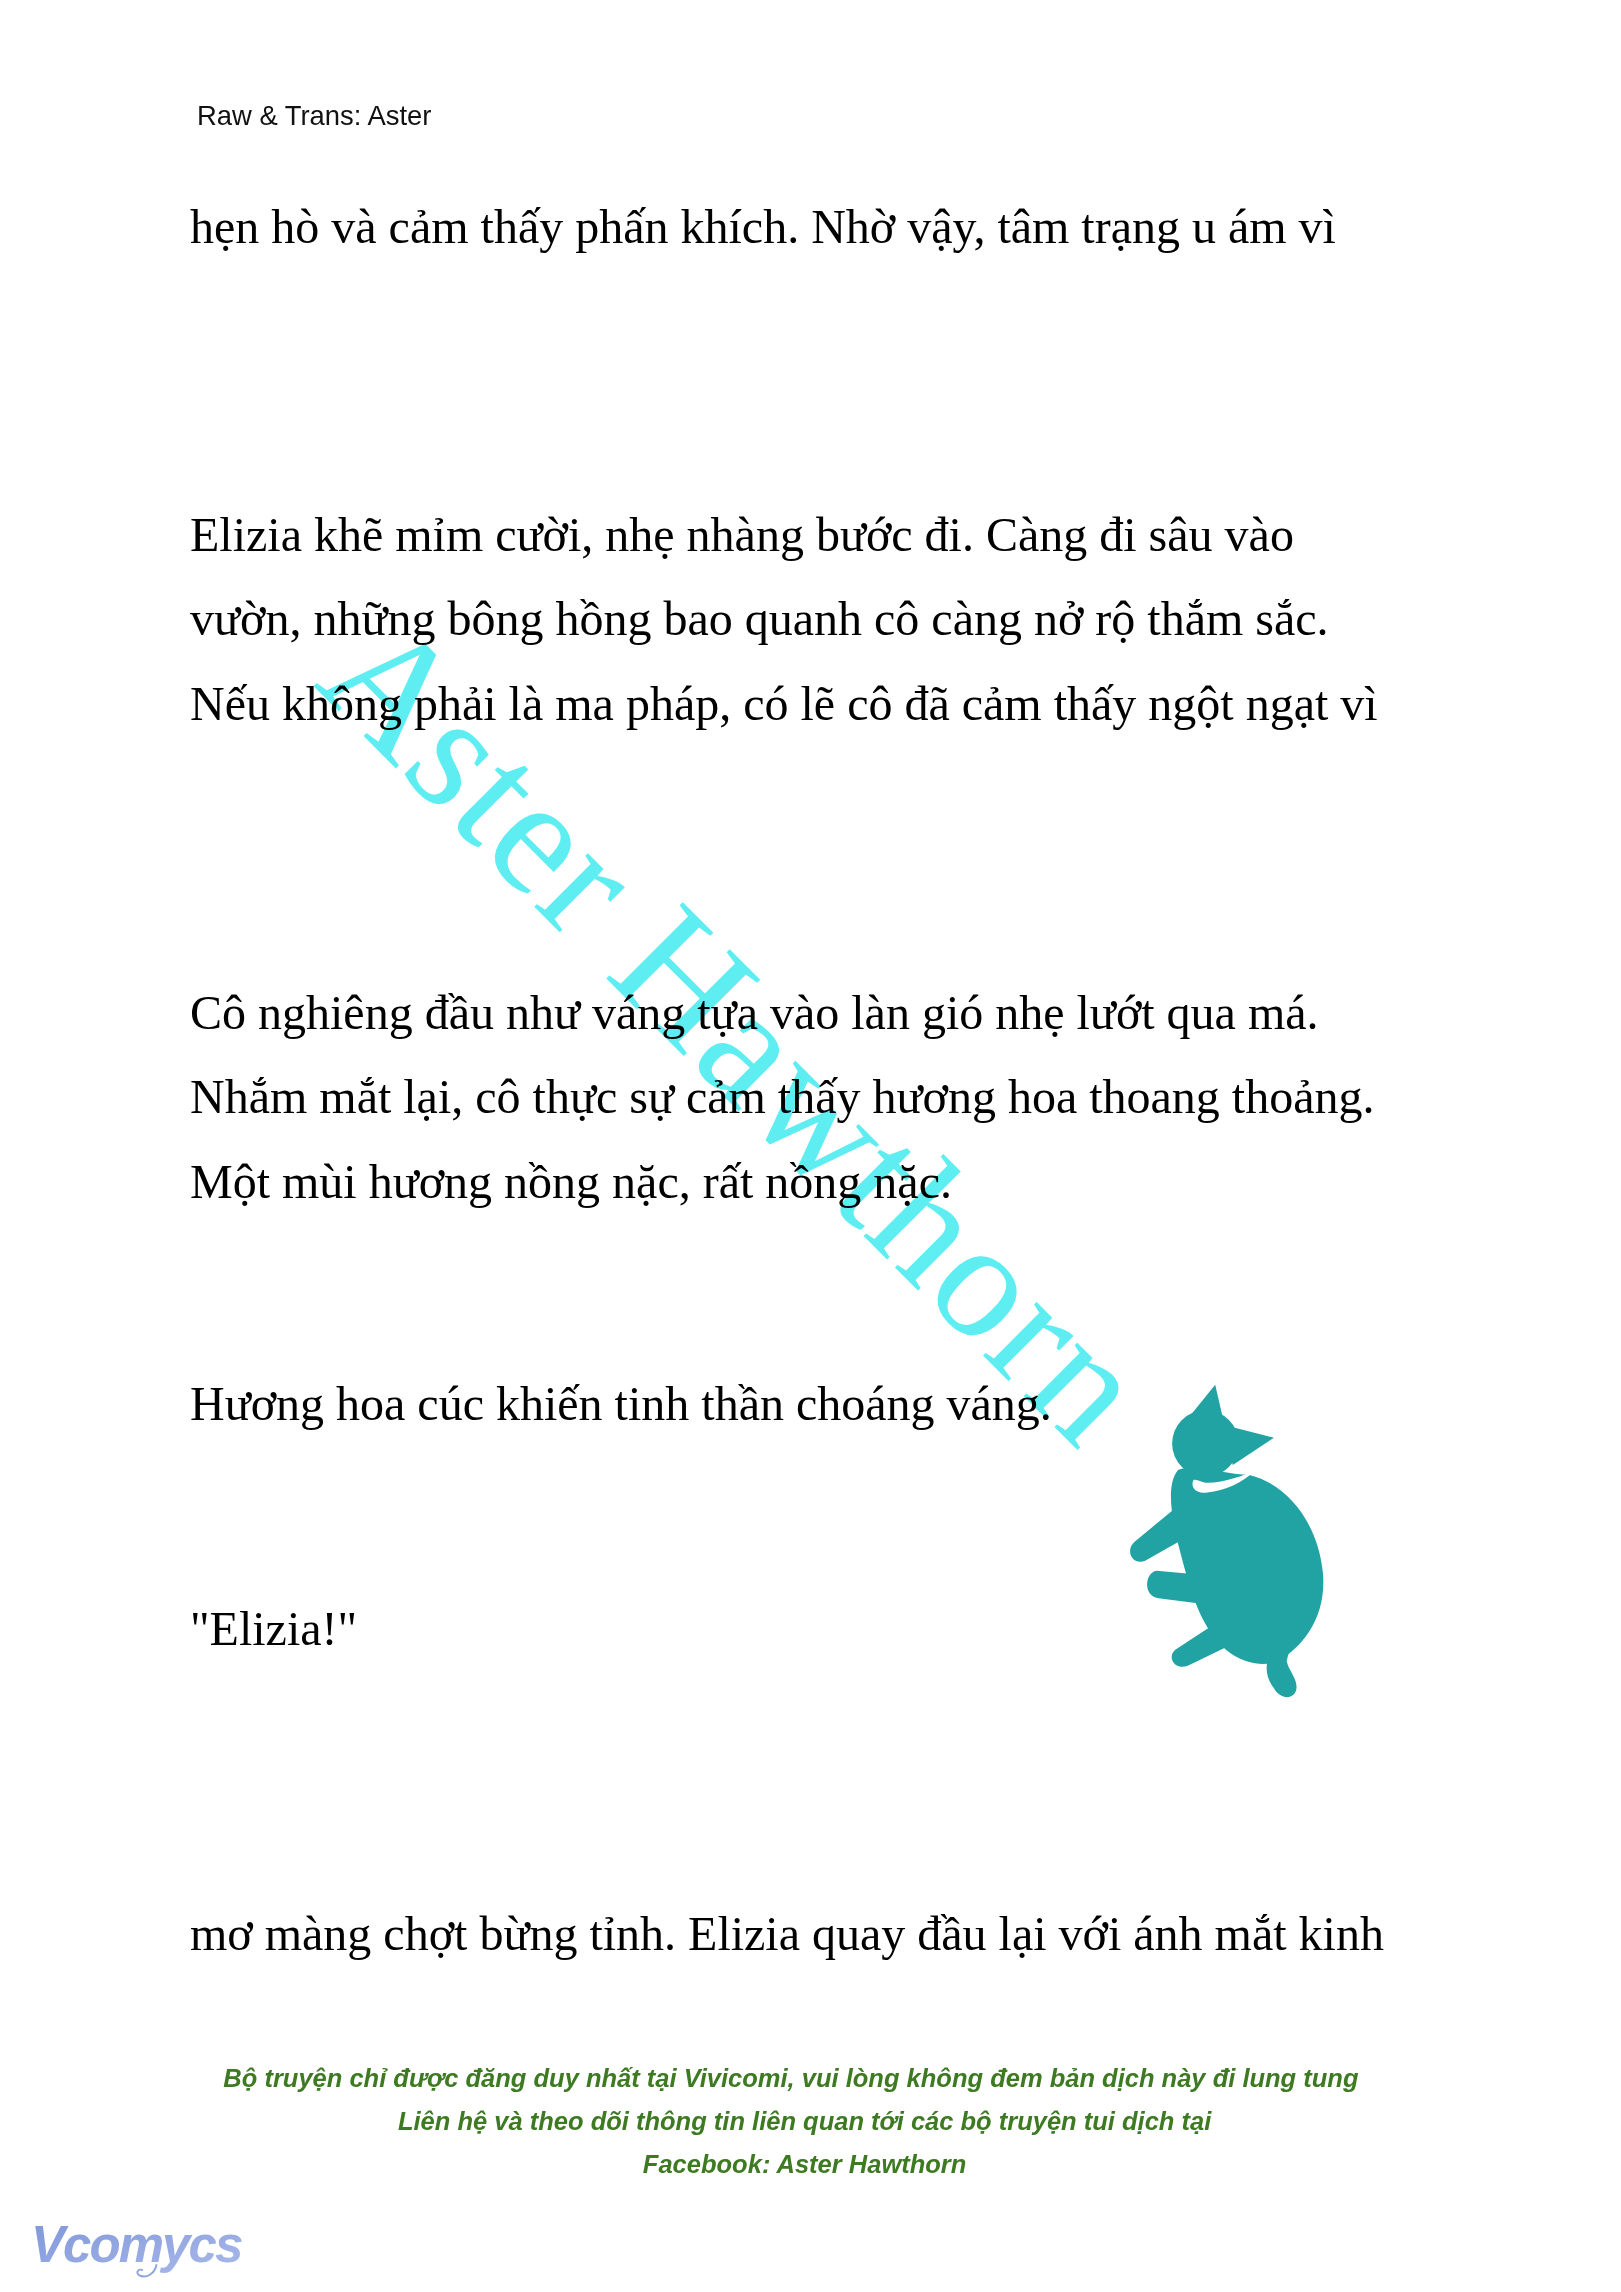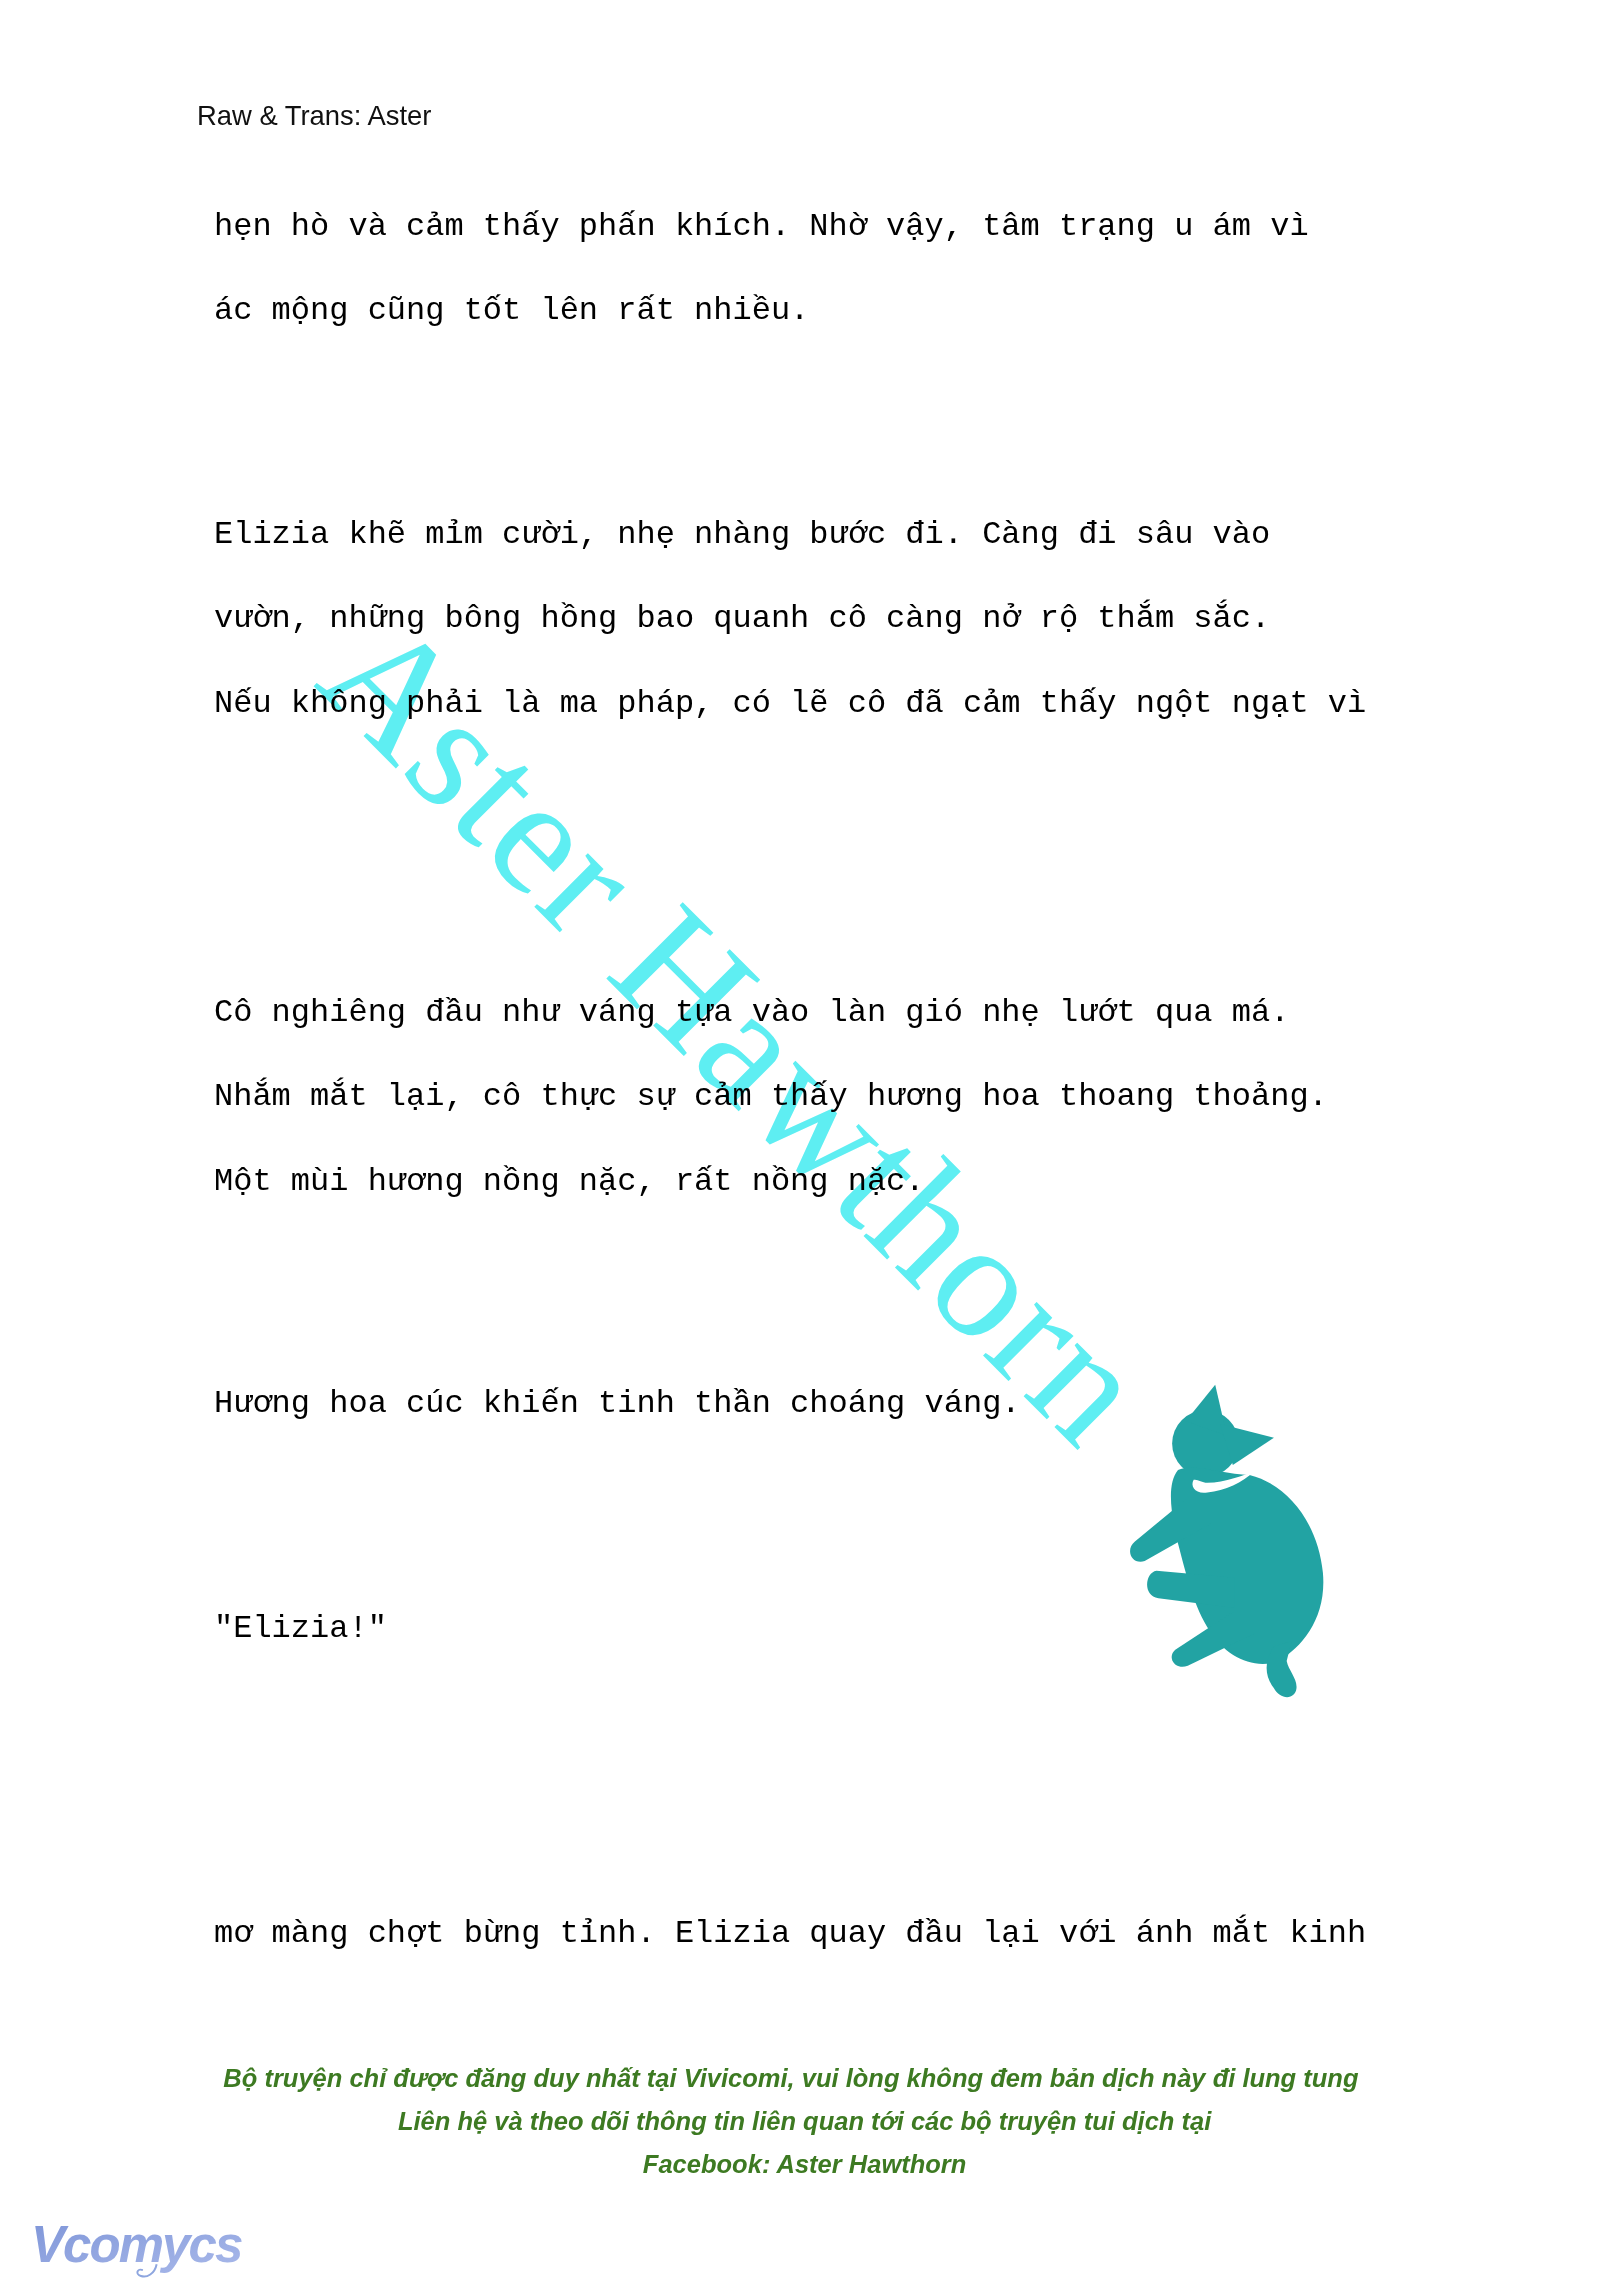--- a/index.html
+++ b/index.html
@@ -47,23 +47,23 @@
     }
     .body-text {
       position: absolute;
       left: 0; top: 0;
       width: 1621px;
       height: 2293px;
       z-index: 2;
     }
     .line {
       position: absolute;
-      left: 214px;
-      font-family: Liberation Mono, monospace;
-      font-size: 32px;
+      left: 190px;
+      font-family: Liberation Serif, serif;
+      font-size: 48px;
       line-height: 55px;
       color: #000000;
       white-space: nowrap;
     }
     .cat {
       position: absolute;
       left: 1117px;
       top: 1377px;
       width: 216px;
       height: 328px;
@@ -96,21 +96,20 @@
 <body>
 
 <div class="page">
 
   <div class="header">Raw &amp; Trans: Aster</div>
 
   <div class="watermark">Aster Hawthorn</div>
 
   <div class="body-text">
     <div class="line" style="top:199px;">hẹn hò và cảm thấy phấn khích. Nhờ vậy, tâm trạng u ám vì</div>
-    <div class="line" style="top:283px;">ác mộng cũng tốt lên rất nhiều.</div>
 
     <div class="line" style="top:507px;">Elizia khẽ mỉm cười, nhẹ nhàng bước đi. Càng đi sâu vào</div>
     <div class="line" style="top:591px;">vườn, những bông hồng bao quanh cô càng nở rộ thắm sắc.</div>
     <div class="line" style="top:676px;">Nếu không phải là ma pháp, có lẽ cô đã cảm thấy ngột ngạt vì</div>
 
     <div class="line" style="top:985px;">Cô nghiêng đầu như váng tựa vào làn gió nhẹ lướt qua má.</div>
     <div class="line" style="top:1154px;">Một mùi hương nồng nặc, rất nồng nặc.</div>
     <div class="line" style="top:1069px;">Nhắm mắt lại, cô thực sự cảm thấy hương hoa thoang thoảng.</div>
 
     <div class="line" style="top:1376px;">Hương hoa cúc khiến tinh thần choáng váng.</div>

